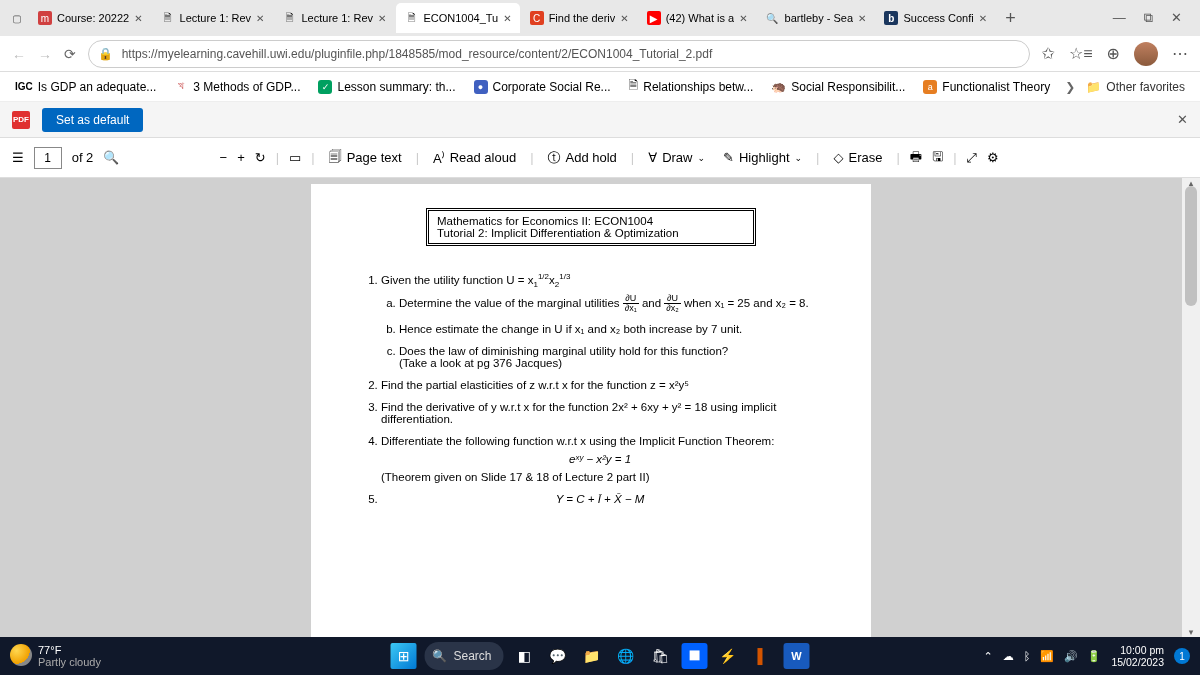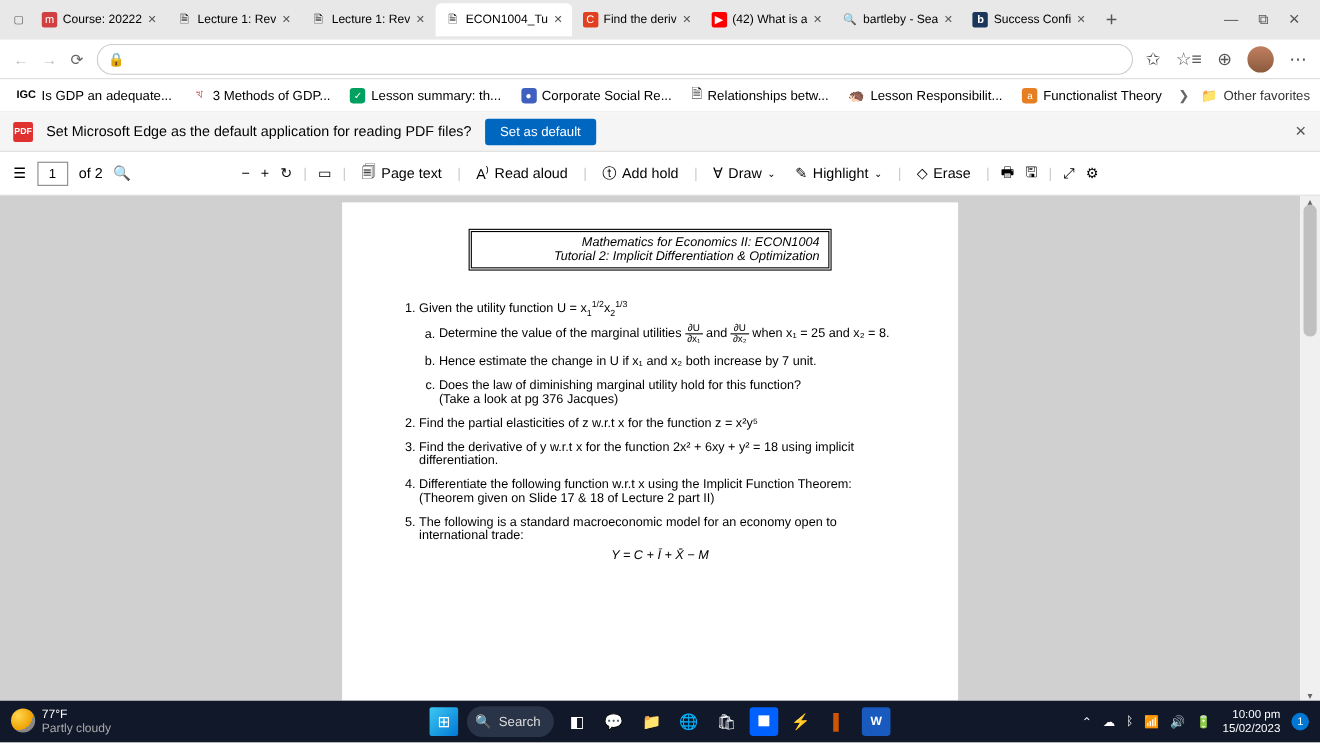--- a/index.html
+++ b/index.html
@@ -41,21 +41,21 @@
 .pagein { width:28px; height:22px; text-align:center; border:1px solid #888; font-size:12px; }
 .tbtn { display:flex; align-items:center; gap:5px; cursor:pointer; padding:3px 4px; }
 .pdftb .rspace { flex:1; }
 
 
 .docarea { position:absolute; top:178px; left:0; right:18px; bottom:38px; background:#d0d0d0; display:flex; justify-content:center; overflow:hidden; }
 .scrollbar { position:absolute; top:178px; right:0; width:18px; bottom:38px; background:#f0f0f0; }
 .scrollbar .thumb { position:absolute; top:8px; left:3px; right:3px; height:120px; background:#c0c0c0; border-radius:6px; }
 .scrollbar .arr { position:absolute; left:0; right:0; text-align:center; font-size:9px; color:#666; }
 .page { width:560px; background:#fff; margin-top:6px; padding:24px 52px; font-family:"Times New Roman",serif; font-size:11.5px; }
-.titlebox { border:3px double #000; padding:4px 8px; text-align:right; margin:0 auto 26px; width:330px; font-size:11.5px;font-style:italic; }
+.titlebox { border:3px double #000; padding:4px 8px; text-align:left; margin:0 auto 26px; width:330px; font-size:11.5px; }
 .page ol { padding-left:18px; }
 .page ol>li { margin-bottom:10px; }
 .sub { list-style:lower-alpha; padding-left:20px; margin-top:5px; }
 .sub li { margin-bottom:3px; }
 .mc { text-align:center; margin:6px 0; font-style:italic; }
 
 
 .taskbar { position:absolute; bottom:0; left:0; right:0; height:38px; background:#10182a; display:flex; align-items:center; color:#fff; font-size:11px; padding:0 10px; }
 .weather { display:flex; align-items:flex-start; gap:6px; }
 .wicon { width:22px; height:22px; border-radius:50%; background:radial-gradient(circle at 30% 30%,#ffd750,#f0a000 60%,#888 60%); }
@@ -123,20 +123,21 @@
     <span>✕</span>
   </div>
 </div>
 
 <div class="urlbar">
   <span class="ib" style="color:#bbb;">←</span>
   <span class="ib" style="color:#bbb;">→</span>
   <span class="ib">⟳</span>
   <div class="urlfield">
     <span style="color:#888;">🔒</span>
+    <span>https://myelearning.cavehill.uwi.edu/pluginfile.php/1848585/mod_resource/content/2/ECON1004_Tutorial_2.pdf</span>
   </div>
   <div class="urlright">
     <span>✩</span>
     <span>☆≡</span>
     <span>⊕</span>
     <div class="avatar"></div>
     <span>⋯</span>
   </div>
 </div>
 
@@ -156,37 +157,36 @@
   <div class="bm">
       <span class="bi" style="background:#4060c0;">●</span>
       <span>Corporate Social Re...</span>
     </div>
   <div class="bm">
       <span>🗎</span>
       <span>Relationships betw...</span>
     </div>
   <div class="bm">
       <span style="color:#7a4a2a;">🦔</span>
-      <span>Lesson Responsibilit...</span>
+      <span>Social Responsibilit...</span>
     </div>
   <div class="bm">
       <span class="bi" style="background:#e67e22;">a</span>
       <span>Functionalist Theory</span>
     </div>
   <div class="bmspace"></div>
   <span style="color:#666;">❯</span>
   <div class="bm other">
       <span style="color:#d9a400;">📁</span>
       <span>Other favorites</span>
     </div>
 </div>
 
 <div class="banner">
   <div class="pdficon">PDF</div>
-  <span>Set Microsoft Edge as the default application for reading PDF files?</span>
   <div class="setdef">Set as default</div>
   <span class="bx">✕</span>
 </div>
 
 <div class="pdftb">
   <span>☰</span>
   <input class="pagein" value="1" style="">
   <span>of 2</span>
   <span>🔍</span>
   <span class="rspace" style="flex:0 0 80px;"></span>
@@ -244,23 +244,24 @@
       <li><span>Given the utility function U = x</span><sub>1</sub><sup>1/2</sup>x<sub>2</sub><sup>1/3</sup>
         <ol class="sub">
           <li><span>Determine the value of the marginal utilities </span><span class="frac"><span class="n">∂U</span><span class="d">∂x₁</span></span><span> and </span><span class="frac"><span class="n">∂U</span><span class="d">∂x₂</span></span><span> when x₁ = 25 and x₂ = 8.</span></li>
           <li>Hence estimate the change in U if x₁ and x₂ both increase by 7 unit.</li>
           <li><span>Does the law of diminishing marginal utility hold for this function?</span><br><span>(Take a look at pg 376 Jacques)</span></li>
         </ol>
       </li>
       <li>Find the partial elasticities of z w.r.t x for the function z = x²y⁵</li>
       <li>Find the derivative of y w.r.t x for the function 2x² + 6xy + y² = 18 using implicit differentiation.</li>
       <li><span>Differentiate the following function w.r.t x using the Implicit Function Theorem:</span>
+        <div class="mc">eˣʸ − x²y = 1</div>
         <div>(Theorem given on Slide 17 &amp; 18 of Lecture 2 part II)</div>
       </li>
-      <li><span>The following is a standard macroeconomic model for an economy open to international trade:</span>
+      <li>
         <div class="mc">Y = C + Ī + X̄ − M</div>
       </li>
     </ol>
   </div>
 </div>
 <div class="scrollbar">
   <div class="arr" style="top:0;">▴</div>
   <div class="thumb"></div>
   <div class="arr" style="bottom:0;">▾</div>
 </div>

